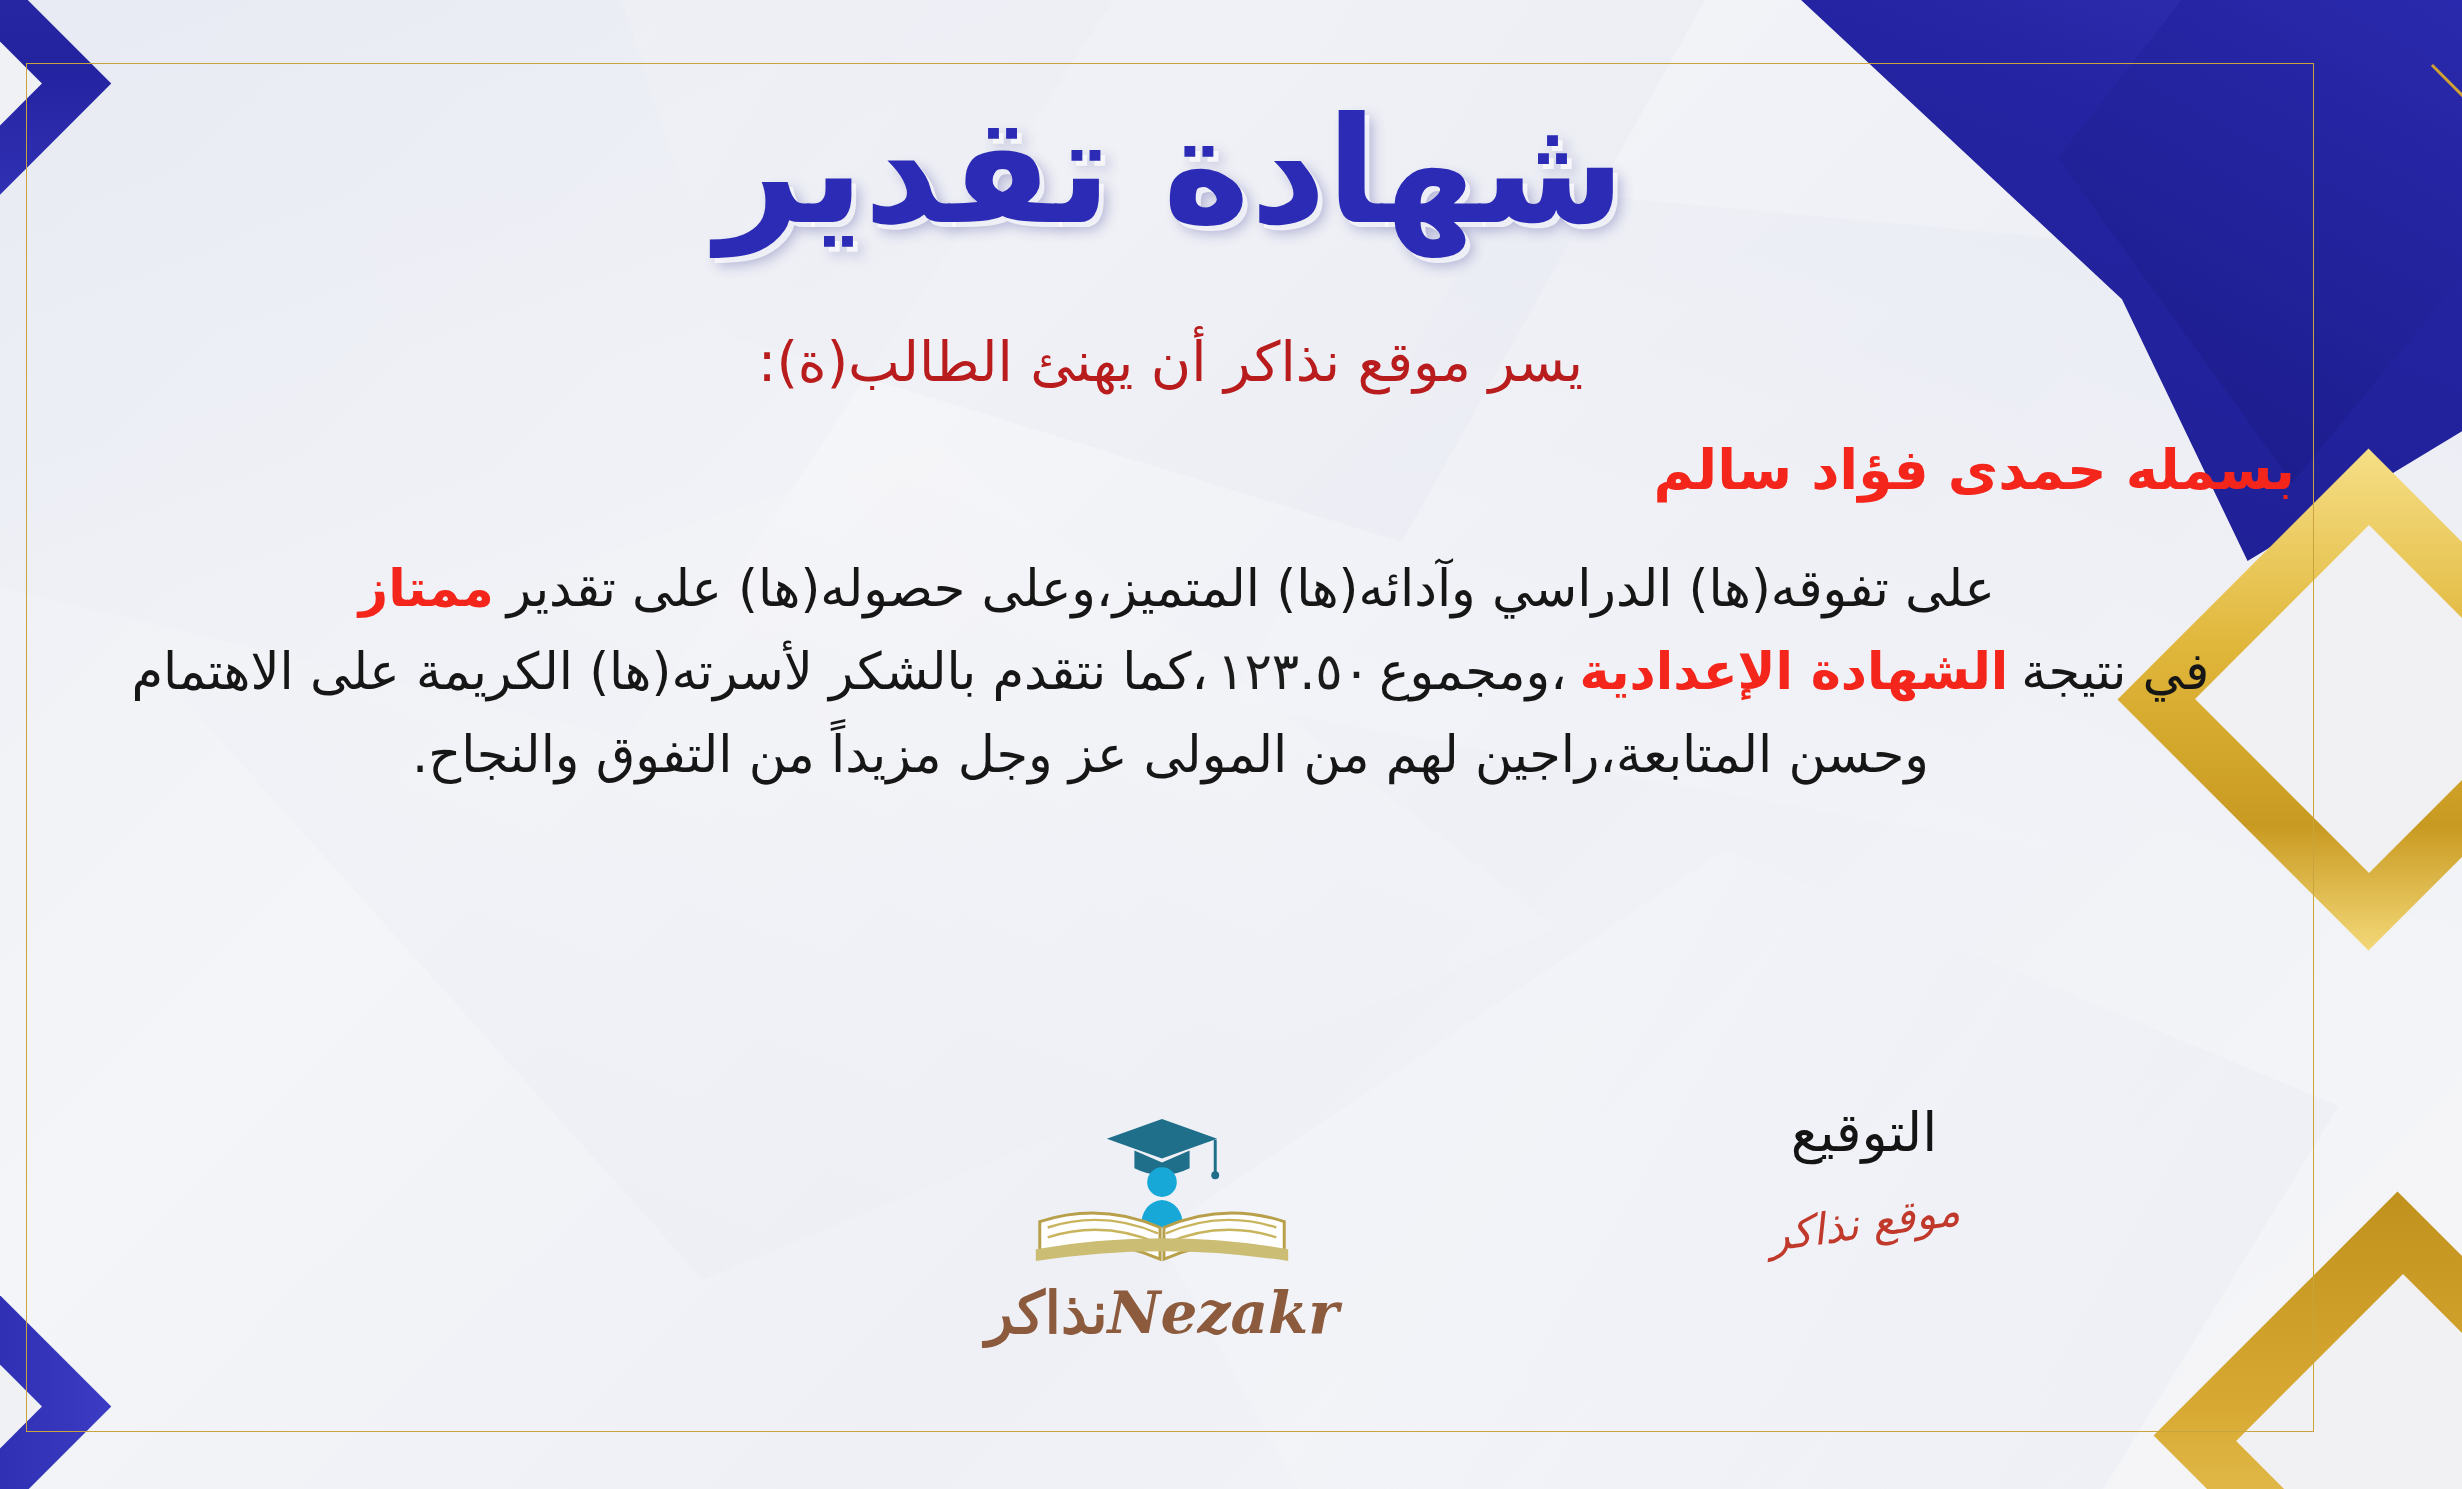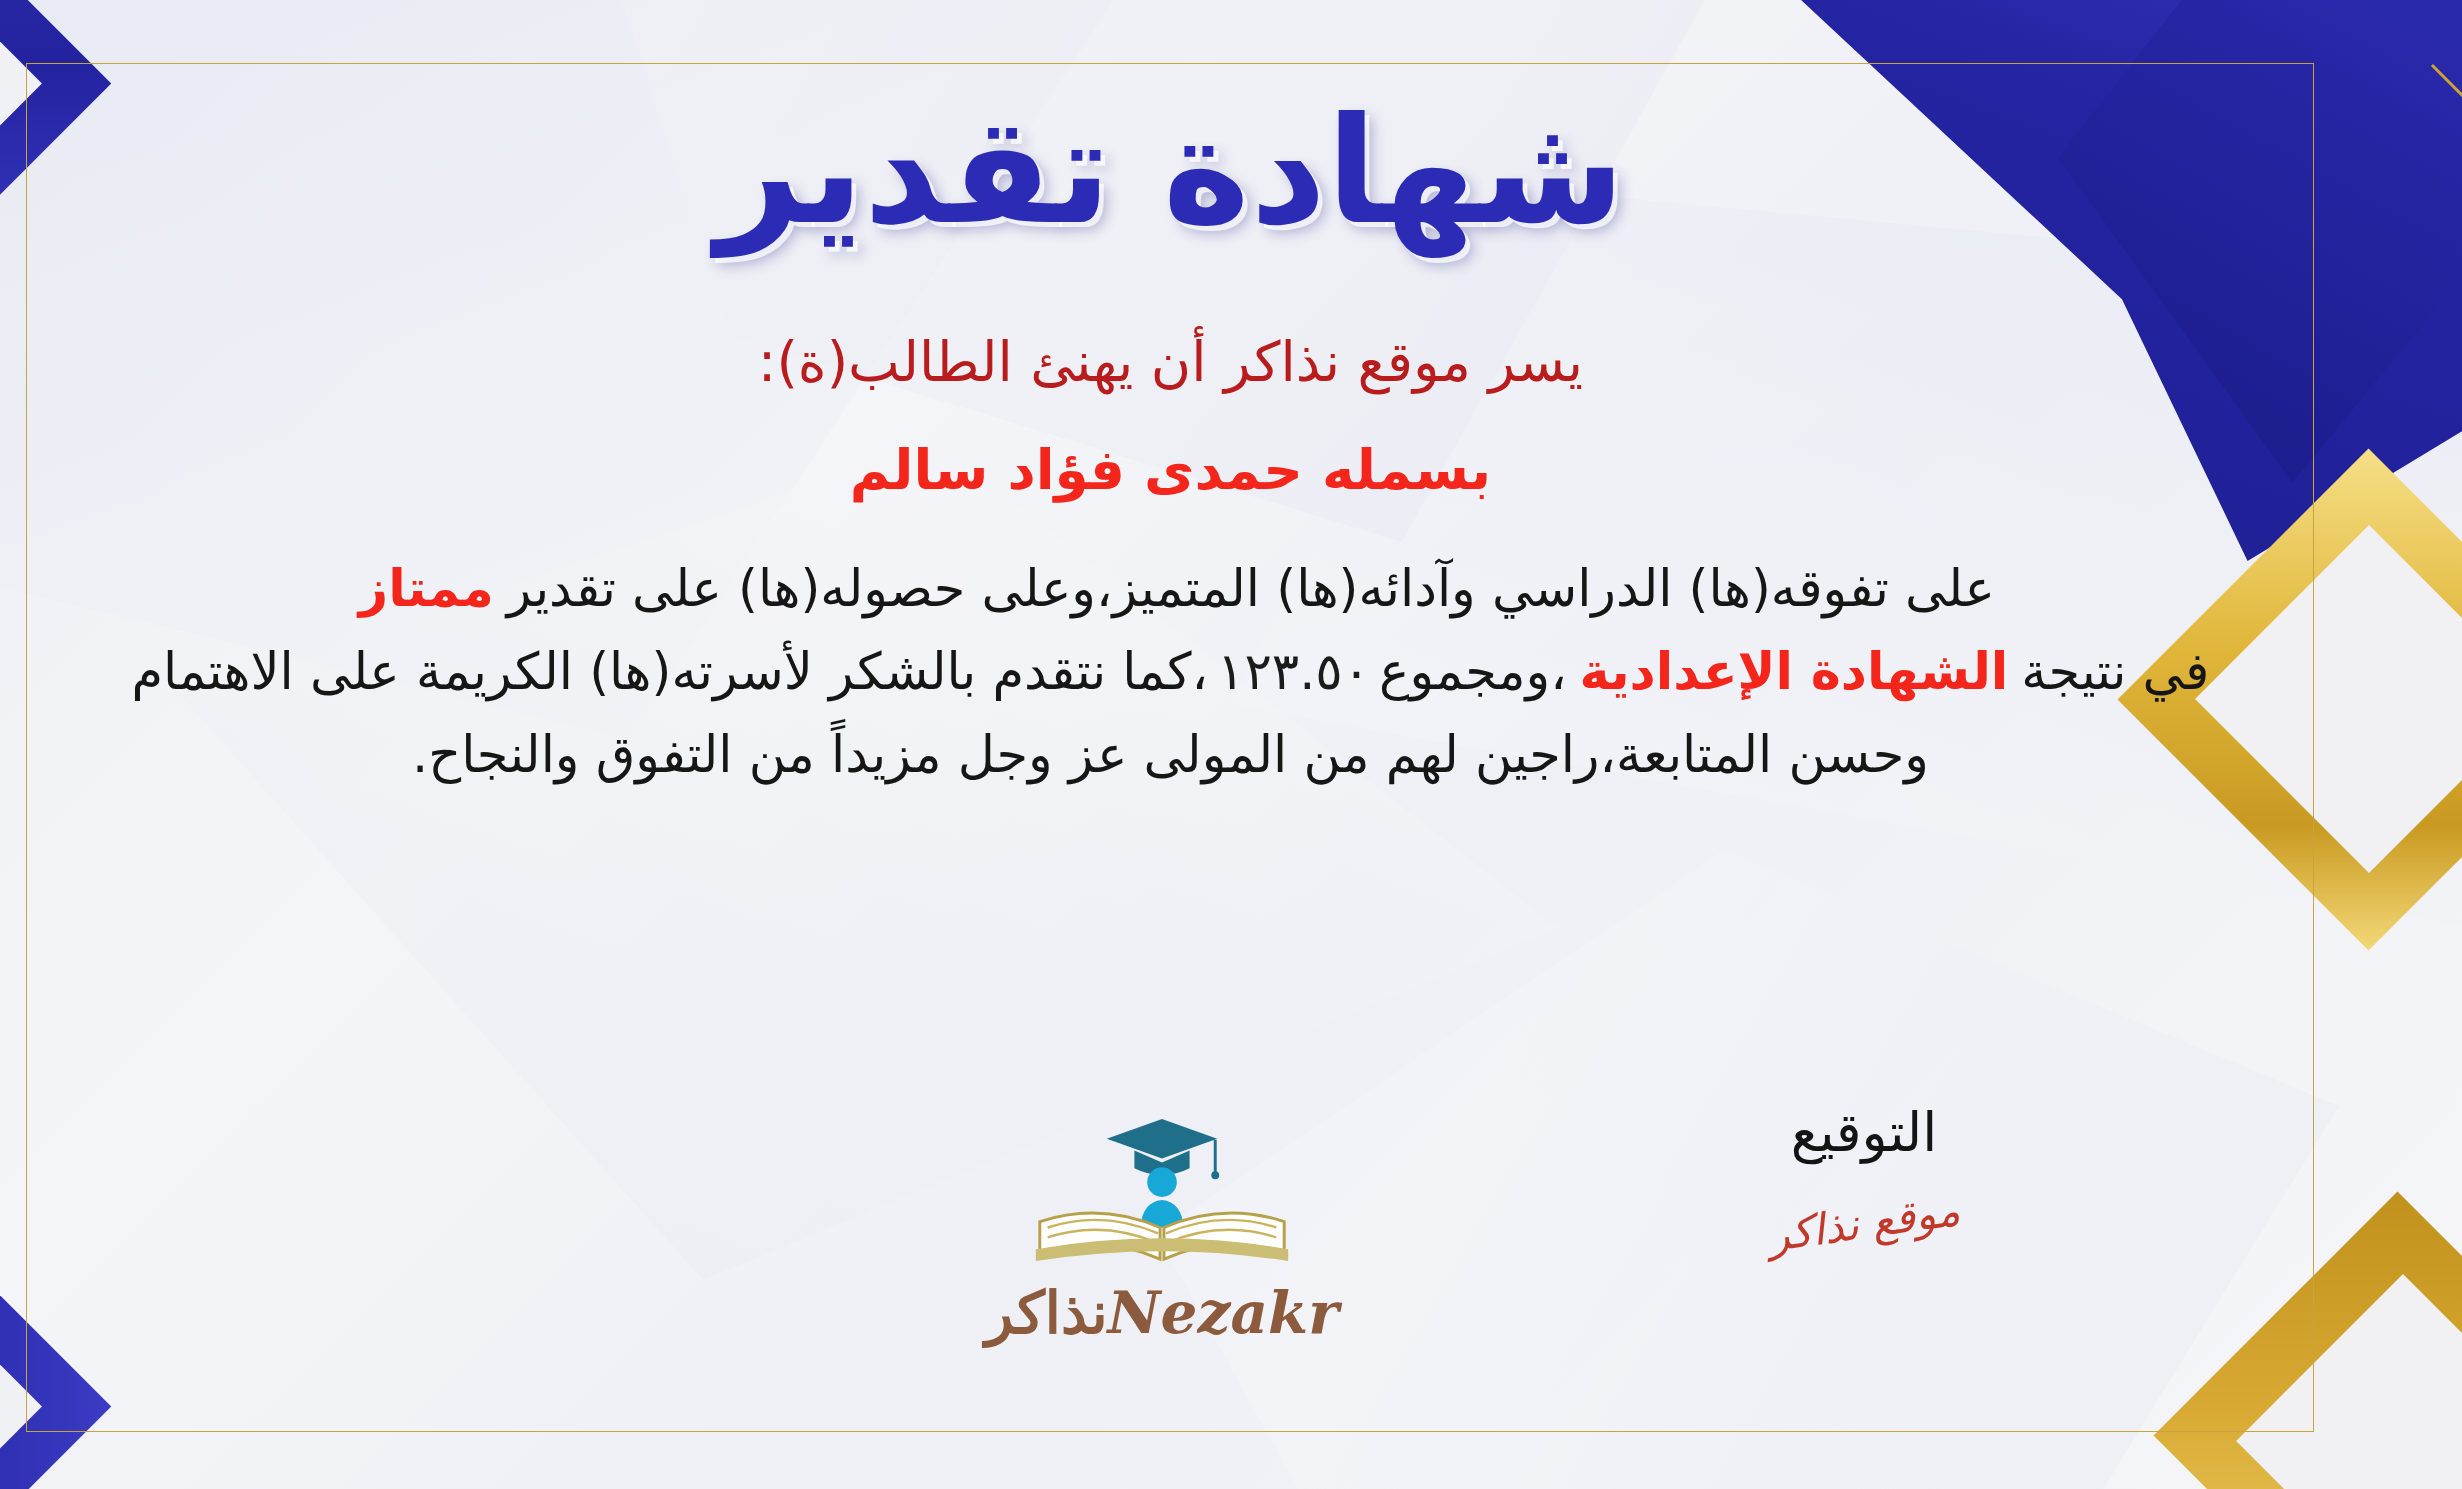--- a/index.html
+++ b/index.html
@@ -217,20 +217,21 @@
     line-height: 1.45;
     margin-bottom: 29.5px;
   }
 
   .student-name {
     font-size: 55px;
     font-weight: bold;
     color: #f4261b;
     line-height: 1.4;
     margin-bottom: 39px;
+    text-align: right;
   }
 
   .paragraph {
     font-size: 51px;
     color: #161616;
     line-height: 1.62;
     text-align: center;
     padding: 0 19.7px;
   }
 

